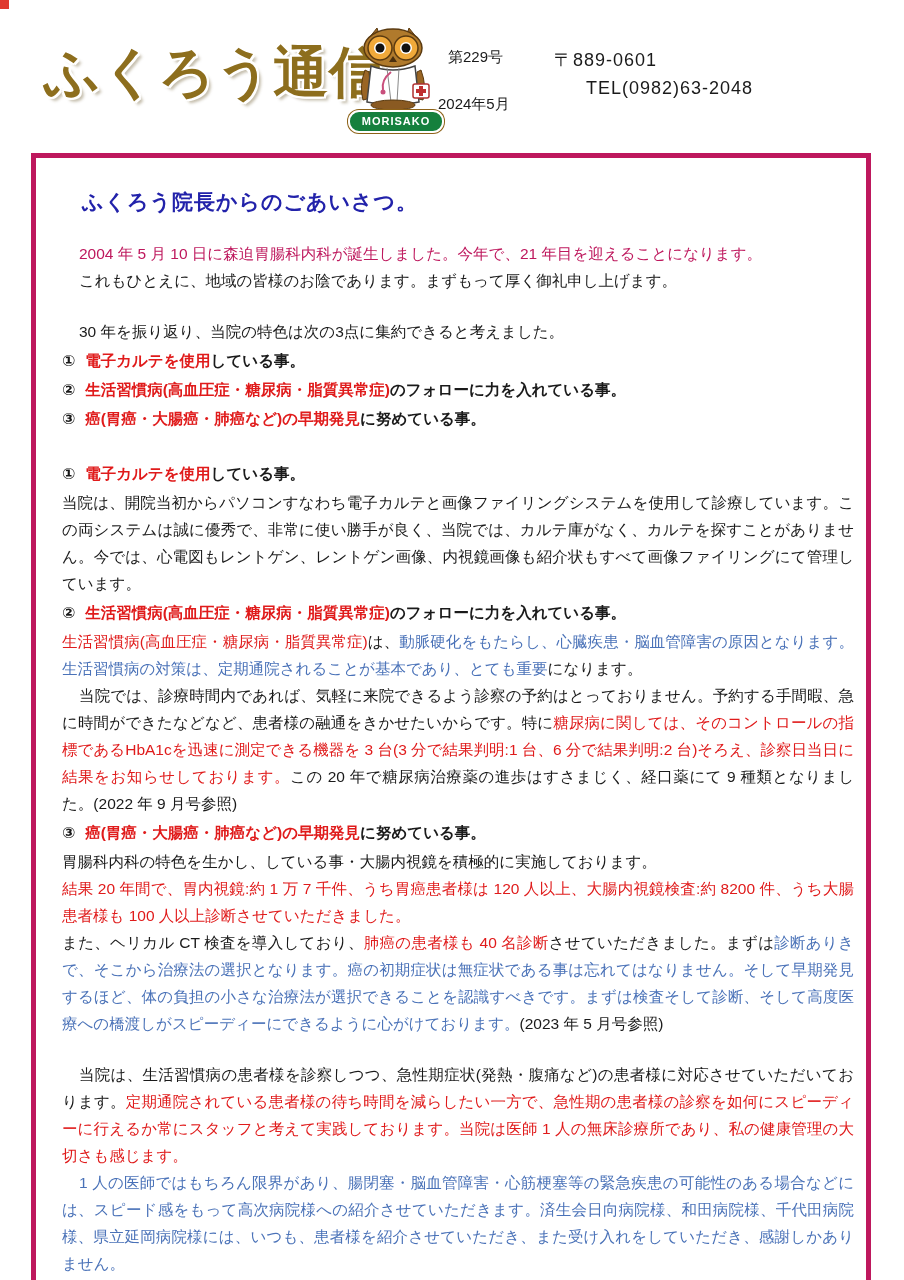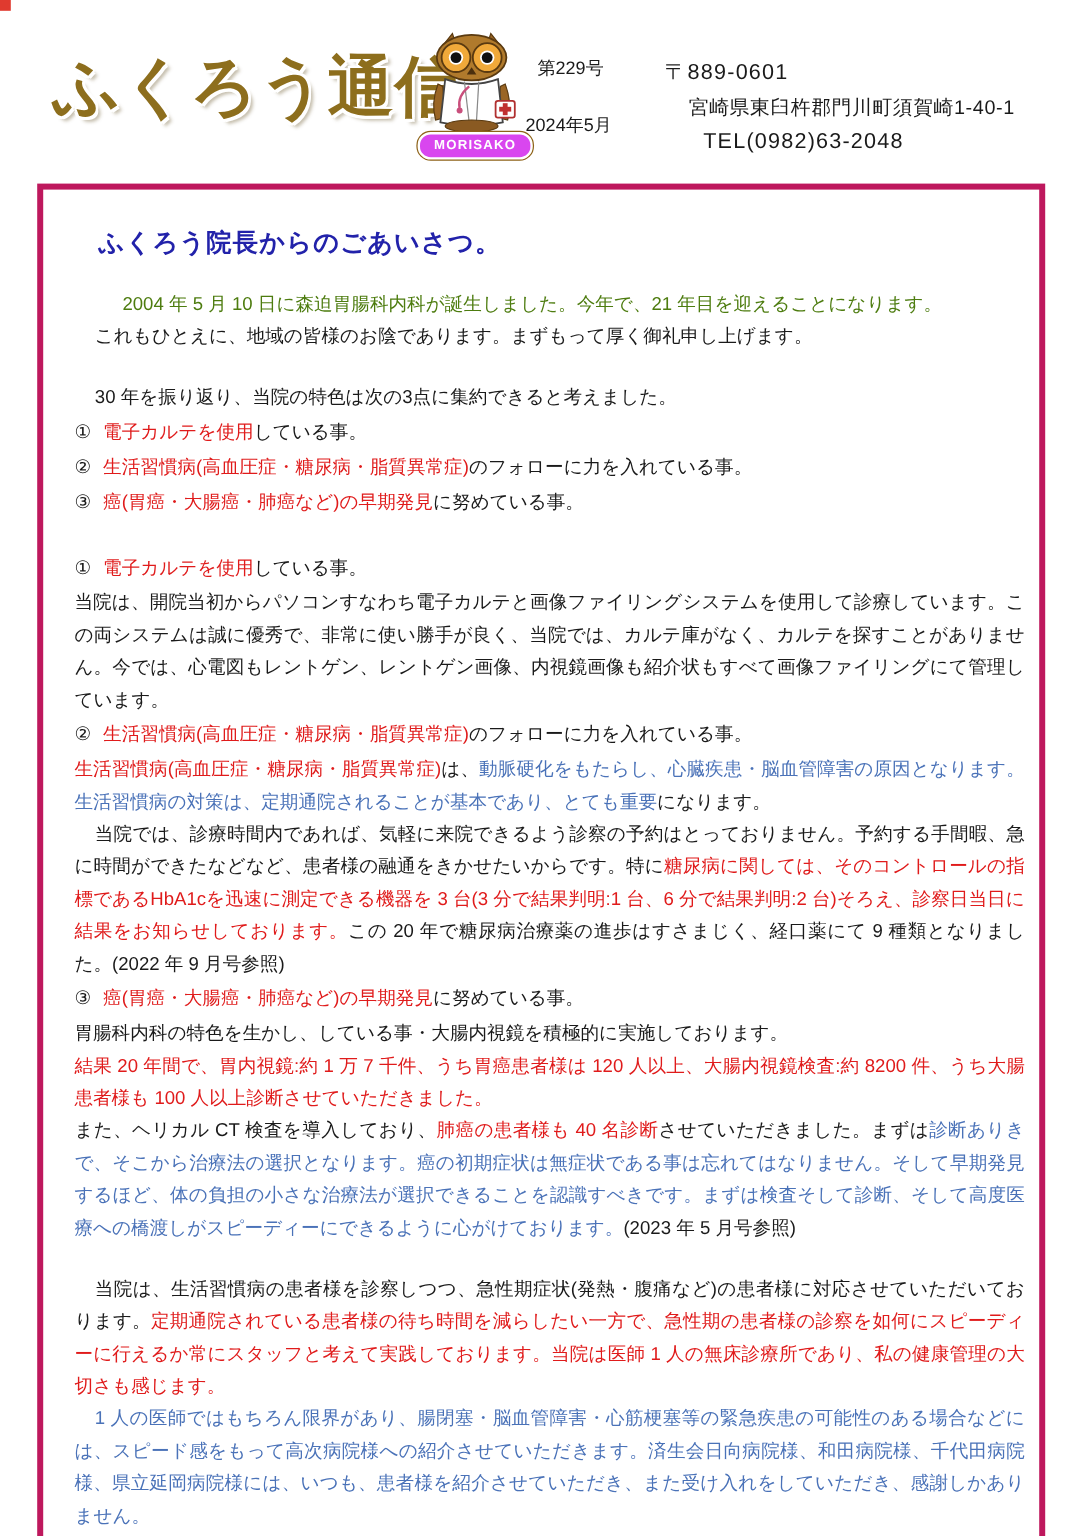--- a/index.html
+++ b/index.html
@@ -16,21 +16,21 @@
     text-shadow:
       -2px 0 #ffffff, 2px 0 #ffffff, 0 -2px #ffffff, 0 2px #ffffff,
       -2px -2px #ffffff, 2px 2px #ffffff, -2px 2px #ffffff, 2px -2px #ffffff,
       4px 4px 3px rgba(90,70,20,0.35);
     white-space:nowrap;
   }
   .mascot{position:absolute;left:347px;top:26px;width:96px;height:114px;}
   .mascot svg{display:block;}
   .mascot-label{
     position:absolute;left:1px;top:84px;width:92px;height:19px;
-    background:#d946ef;border:2px solid #ffffff;border-radius:11px;
+    background:#15803d;border:2px solid #ffffff;border-radius:11px;
     color:#ffffff;font-size:11px;font-weight:bold;text-align:center;line-height:19px;
     letter-spacing:1px;box-shadow:0 0 0 1px #8d6217;
   }
   .issue-block{position:absolute;left:438px;top:48px;width:80px;font-size:15px;color:#1a1a1a;}
   .issue-no{display:block;margin-left:10px;}
   .issue-date{display:block;margin-top:28px;}
   .clinic-block{position:absolute;left:520px;top:40px;width:370px;}
   .clinic-name{font-size:22px;font-weight:bold;color:#3d3df2;letter-spacing:2px;}
   .clinic-postal{font-size:18px;margin:8px 0 0 34px;letter-spacing:1px;}
   .clinic-address{font-size:16.5px;margin:7px 0 0 54px;letter-spacing:0.5px;}
@@ -41,21 +41,21 @@
     border:5px solid #be185d;box-sizing:border-box;
     padding:26px 12px 0 26px;overflow:hidden;
   }
   .section-title{
     font-size:21px;font-weight:bold;color:#2222aa;
     margin:4px 0 24px 20px;letter-spacing:1px;
   }
   .block{margin:0;font-size:15.5px;line-height:27px;text-align:justify;}
   .block.indent{text-indent:17px;}
   .block .num{margin-right:10px;}
-  .block.li{margin:2px 0;}
+  .block.li{margin:2px 0;font-weight:bold;}
   .spacer{height:24px;}
 </style>
 </head>
 <body>
 
 <div class="page">
 
   <div class="corner-mark"></div>
 
   <div class="logo-title">ふくろう通信</div>
@@ -96,28 +96,27 @@
     <div class="mascot-label">MORISAKO</div>
   </div>
 
   <div class="issue-block">
     <span class="issue-no">第229号</span>
     <span class="issue-date">2024年5月</span>
   </div>
 
   <div class="clinic-block">
     <div class="clinic-postal">〒889-0601</div>
-    <div class="clinic-address">宮崎県東臼杵郡門川町須賀崎1-40-1</div>
     <div class="clinic-tel">TEL(0982)63-2048</div>
   </div>
 
   <div class="content-box">
     <div class="section-title">ふくろう院長からのごあいさつ。</div>
     <div id="content-blocks">
-        <p class="block indent"><span style="color: #4d7c0f; margin-left: 23px;">2004 年 5 月 10 日に森迫胃腸科内科が誕生しました。今年で、21 年目を迎えることになります。</span></p>
+        <p class="block indent"><span style="color: #be185d;">2004 年 5 月 10 日に森迫胃腸科内科が誕生しました。今年で、21 年目を迎えることになります。</span></p>
         <p class="block indent"><span style="color: rgb(26, 26, 26);">これもひとえに、地域の皆様のお陰であります。まずもって厚く御礼申し上げます。</span></p>
         <div class="spacer"></div>
         <p class="block indent"><span style="color: rgb(26, 26, 26);">30 年を振り返り、当院の特色は次の3点に集約できると考えました。</span></p>
         <p class="block li"><span class="num">①</span><span style="color: rgb(224, 27, 27);">電子カルテを使用</span><span style="color: rgb(26, 26, 26);">している事。</span></p>
         <p class="block li"><span class="num">②</span><span style="color: rgb(224, 27, 27);">生活習慣病(高血圧症・糖尿病・脂質異常症)</span><span style="color: rgb(26, 26, 26);">のフォローに力を入れている事。</span></p>
         <p class="block li"><span class="num">③</span><span style="color: rgb(224, 27, 27);">癌(胃癌・大腸癌・肺癌など)の早期発見</span><span style="color: rgb(26, 26, 26);">に努めている事。</span></p>
         <div class="spacer"></div>
         <p class="block li"><span class="num">①</span><span style="color: rgb(224, 27, 27);">電子カルテを使用</span><span style="color: rgb(26, 26, 26);">している事。</span></p>
         <p class="block"><span style="color: rgb(26, 26, 26);">当院は、開院当初からパソコンすなわち電子カルテと画像ファイリングシステムを使用して診療しています。この両システムは誠に優秀で、非常に使い勝手が良く、当院では、カルテ庫がなく、カルテを探すことがありません。今では、心電図もレントゲン、レントゲン画像、内視鏡画像も紹介状もすべて画像ファイリングにて管理しています。</span></p>
         <p class="block li"><span class="num">②</span><span style="color: rgb(224, 27, 27);">生活習慣病(高血圧症・糖尿病・脂質異常症)</span><span style="color: rgb(26, 26, 26);">のフォローに力を入れている事。</span></p>

